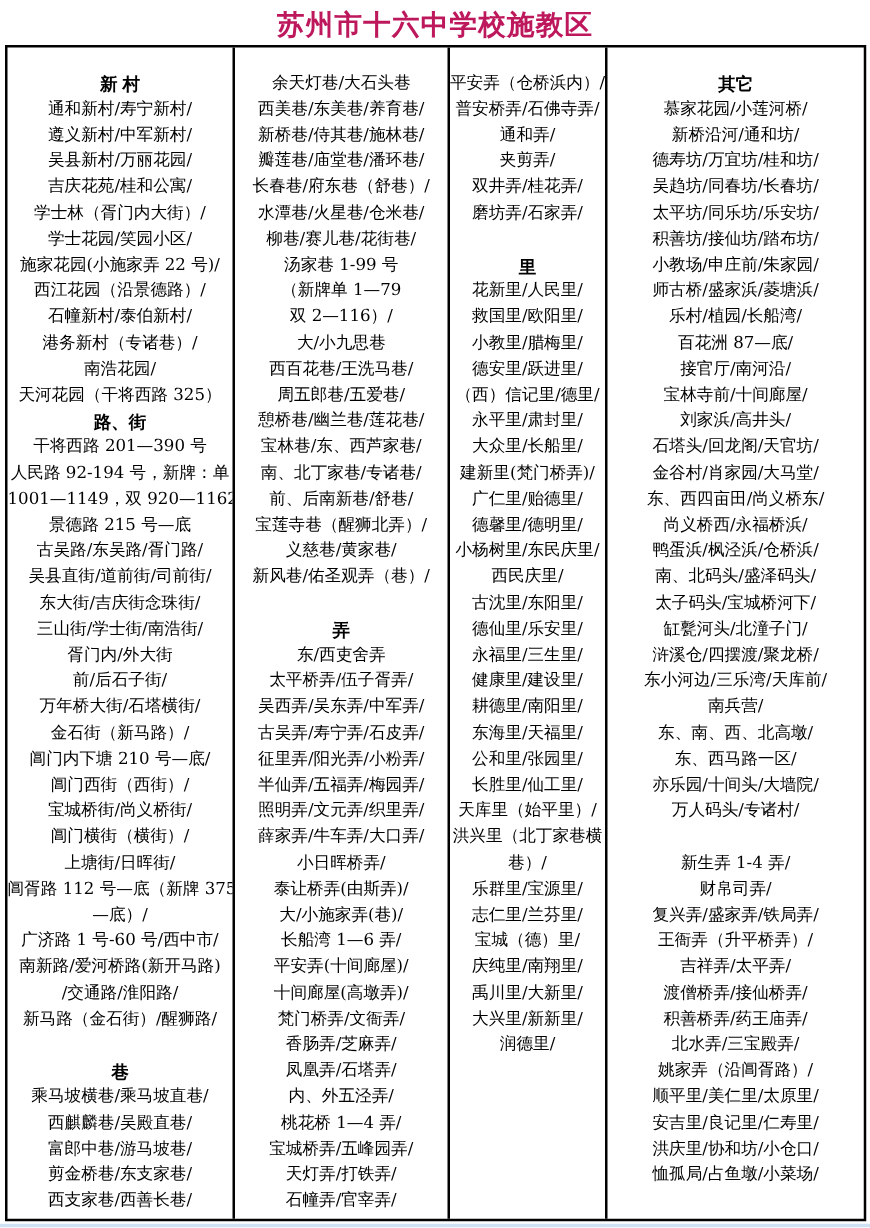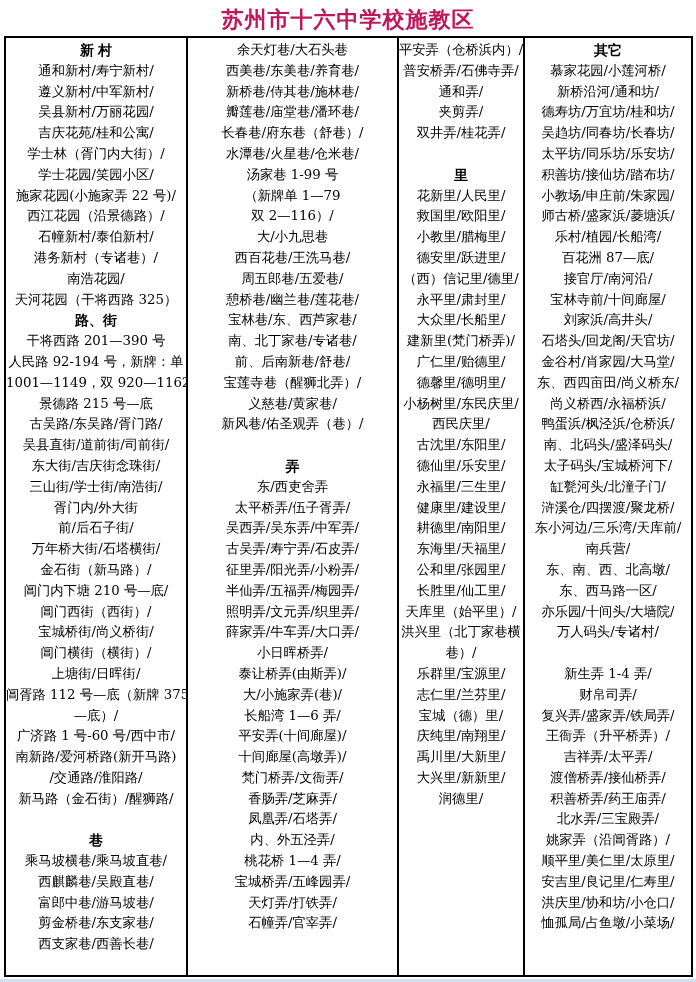--- a/index.html
+++ b/index.html
@@ -11,24 +11,24 @@
     position:absolute; top:5px; left:0; width:100%;
     text-align:center; font-family:"Liberation Sans", sans-serif;
     font-weight:bold; font-size:22px; letter-spacing:1px;
   }
   .district-table {
     position:absolute; left:4px; top:36px; width:689px; height:941px;
     border:2px solid #000; box-sizing:border-box;
     display:flex; flex-direction:row; background:#fff;
   }
   .col {
-    box-sizing:border-box; padding-top:2px; text-align:center; overflow:hidden;
+    box-sizing:border-box; padding-top:19px; text-align:center; overflow:hidden;
   }
   .col:not(:last-child){ border-right:2px solid #000; }
-  .col1{ width:182px; } .col2{ width:211px; } .col3{ width:126px; } .col4{ flex:1; }
+  .col1{ width:182px; } .col2{ width:172px; } .col3{ width:126px; } .col4{ flex:1; }
   .line {
     height:20.8px; line-height:20.8px; font-size:13.3px; white-space:nowrap;
   }
   .line.header {
     font-weight:bold; font-family:"Liberation Sans", sans-serif; font-size:14px;
   }
   .bottom-edge {
     position:absolute; left:0; bottom:0; width:100%; height:3px; background:#cfe2f3;
   }
 </style>
@@ -84,20 +84,21 @@
         <div class="line">剪金桥巷/东支家巷/</div>
         <div class="line">西支家巷/西善长巷/</div>
       </div>
       <div class="col col2">
         <div class="line">余天灯巷/大石头巷</div>
         <div class="line">西美巷/东美巷/养育巷/</div>
         <div class="line">新桥巷/侍其巷/施林巷/</div>
         <div class="line">瓣莲巷/庙堂巷/潘环巷/</div>
         <div class="line">长春巷/府东巷（舒巷）/</div>
         <div class="line">水潭巷/火星巷/仓米巷/</div>
+        <div class="line">柳巷/赛儿巷/花街巷/</div>
         <div class="line">汤家巷 1-99 号</div>
         <div class="line">（新牌单 1—79</div>
         <div class="line">双 2—116）/</div>
         <div class="line">大/小九思巷</div>
         <div class="line">西百花巷/王洗马巷/</div>
         <div class="line">周五郎巷/五爱巷/</div>
         <div class="line">憩桥巷/幽兰巷/莲花巷/</div>
         <div class="line">宝林巷/东、西芦家巷/</div>
         <div class="line">南、北丁家巷/专诸巷/</div>
         <div class="line">前、后南新巷/舒巷/</div>
@@ -128,20 +129,21 @@
         <div class="line">宝城桥弄/五峰园弄/</div>
         <div class="line">天灯弄/打铁弄/</div>
         <div class="line">石幢弄/官宰弄/</div>
       </div>
       <div class="col col3">
         <div class="line">平安弄（仓桥浜内）/</div>
         <div class="line">普安桥弄/石佛寺弄/</div>
         <div class="line">通和弄/</div>
         <div class="line">夹剪弄/</div>
         <div class="line">双井弄/桂花弄/</div>
+        <div class="line">磨坊弄/石家弄/</div>
         <div class="line">&nbsp;</div>
         <div class="line header">里</div>
         <div class="line">花新里/人民里/</div>
         <div class="line">救国里/欧阳里/</div>
         <div class="line">小教里/腊梅里/</div>
         <div class="line">德安里/跃进里/</div>
         <div class="line">（西）信记里/德里/</div>
         <div class="line">永平里/肃封里/</div>
         <div class="line">大众里/长船里/</div>
         <div class="line">建新里(梵门桥弄)/</div>

